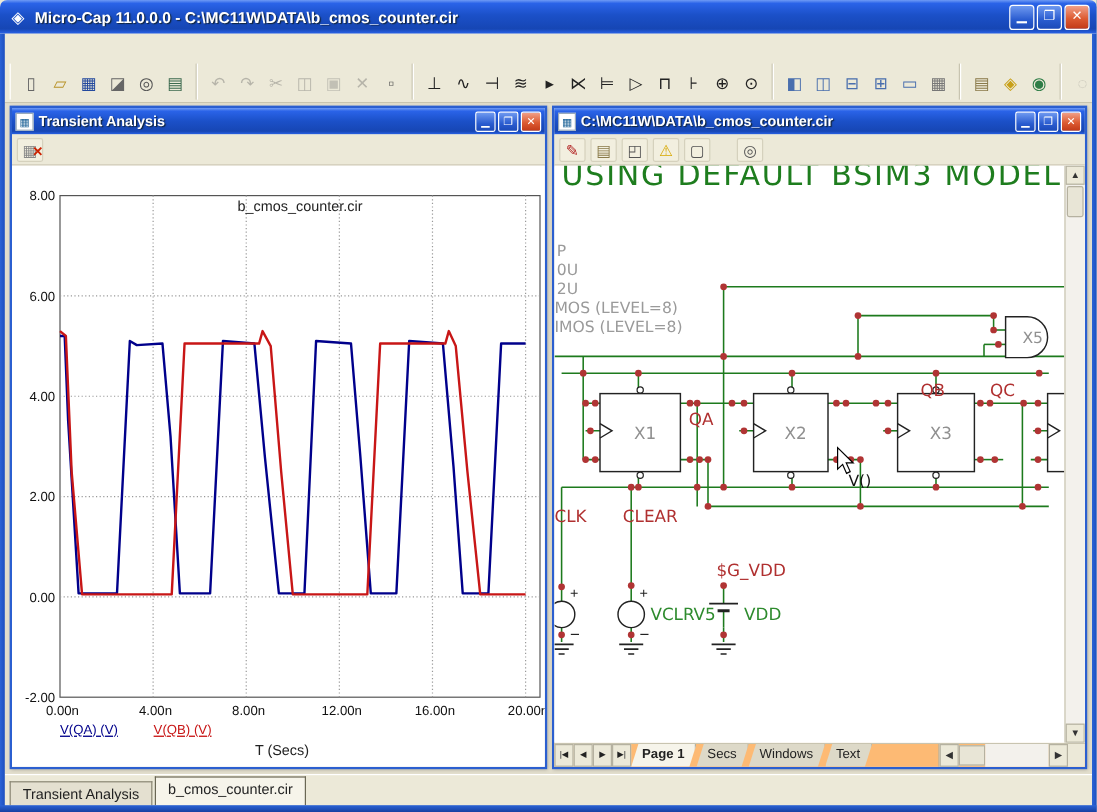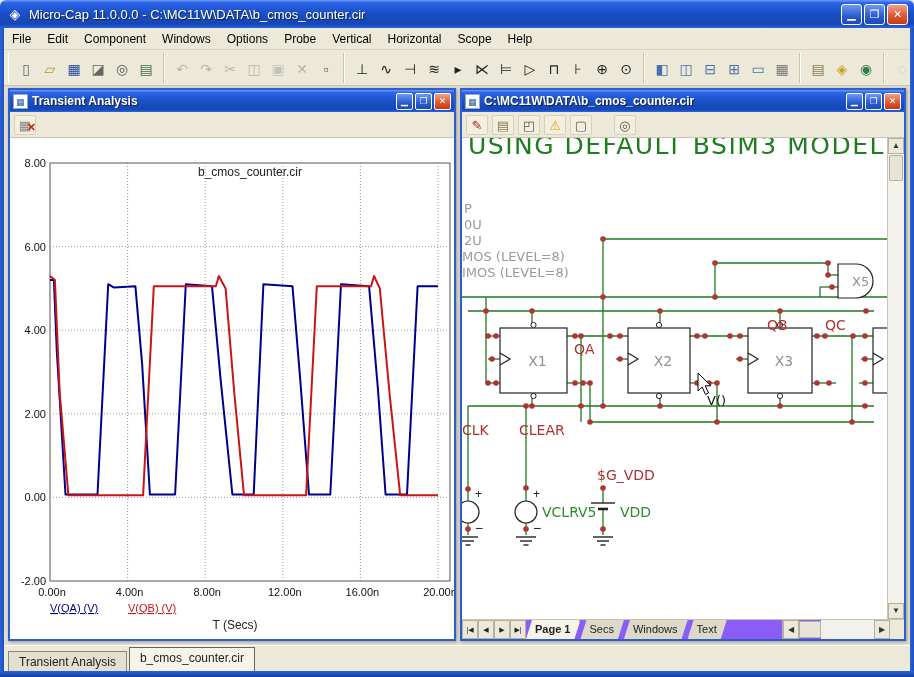--- a/index.html
+++ b/index.html
@@ -7,21 +7,21 @@
   .app { position:relative; width:914px; height:677px; background:#ece9d8; overflow:hidden; }
   
   .frame-left,.frame-right { position:absolute; top:28px; bottom:0; width:4px; background:linear-gradient(90deg,#2b63d6,#1d4fc0); z-index:50;}
   .frame-left{left:0;} .frame-right{right:0;}
   .frame-bottom { position:absolute; left:0; right:0; bottom:0; height:6px; background:linear-gradient(180deg,#2b63d6,#153e9e); z-index:50;}
   
   .titlebar { position:absolute; top:0; left:0; right:0; height:28px;
     background:linear-gradient(180deg,#6f9bf5 0%,#2a63e8 10%,#1b50c8 45%,#1646b4 86%,#2a63e8 100%);
     display:flex; align-items:center; padding:0 6px; border-radius:6px 6px 0 0; z-index:60;}
   .titlebar .app-icon { width:18px; height:18px; color:#ffffff; font-size:14px; line-height:18px; text-align:center; margin-right:5px; }
-  .titlebar .title-text { color:#fff; font-weight:normal; font-size:13px; text-shadow:1px 1px 1px #123; flex:1; white-space:nowrap; overflow:hidden;}
+  .titlebar .title-text { color:#fff; font-weight:bold; font-size:13px; text-shadow:1px 1px 1px #123; flex:1; white-space:nowrap; overflow:hidden;}
   .winbtns { display:flex; gap:2px; }
   .winbtn { width:21px; height:21px; border:1px solid #fff; border-radius:3px; color:#fff; font-size:11px; line-height:19px; text-align:center;
     background:linear-gradient(180deg,#6e99f0,#2a5cd0 60%,#1c4ab8); cursor:default;}
   .winbtn.close { background:linear-gradient(180deg,#f0a088,#dd5b32 55%,#c23a18); }
   .winbtn.small { width:17px; height:17px; line-height:15px; font-size:9px; border-radius:2px;}
   
   .menubar { position:absolute; top:28px; left:4px; right:4px; height:22px; background:#ece9d8; border-bottom:1px solid #d8d4c0;
     display:flex; align-items:center; font-size:12px; color:#000; z-index:40;}
   .menu-item { padding:2px 8px; }
   
@@ -39,21 +39,21 @@
   .cw-title .cw-text { color:#fff; font-weight:bold; font-size:12px; flex:1; text-shadow:1px 1px 1px #123; white-space:nowrap; overflow:hidden;}
   .toolstrip { flex:0 0 26px; background:#ece9d8; border-bottom:1px solid #c8c4b0; display:flex; align-items:center; padding:0 4px; gap:4px;}
   .ts-btn { width:22px; height:20px; text-align:center; line-height:20px; font-size:13px; border:1px solid #d5d1bd; border-radius:2px; background:#f2efdf; position:relative;}
   .cw-content { flex:1; background:#fff; position:relative; overflow:hidden; display:flex;}
   
   .vscroll { flex:0 0 17px; background:#f3f1ec; border-left:1px solid #c8c4b0; display:flex; flex-direction:column;}
   .sb-btn { height:16px; flex:0 0 16px; background:#ece9d8; border:1px solid #b5b1a0; font-size:8px; color:#333; text-align:center; line-height:14px;}
   .sb-thumb-v { height:26px; margin:1px 1px; background:#e8e5d6; border:1px solid #b5b1a0; border-radius:2px;}
   .sb-track { flex:1; }
   
-  .schem-tabbar { flex:0 0 20px; background:#8b5cf6; border-top:1px solid #c8c4b0; display:flex; align-items:stretch; font-size:11px;}
+  .schem-tabbar { flex:0 0 20px; background:#fdba74; border-top:1px solid #c8c4b0; display:flex; align-items:stretch; font-size:11px;}
   .nav-btn { width:16px; background:#ece9d8; border:1px solid #b5b1a0; text-align:center; font-size:7px; line-height:17px; color:#222;}
   .schem-tab { padding:2px 9px; border-right:1px solid #b5b1a0; color:#222; background:#ddd9c8;
     clip-path:polygon(6px 0,100% 0,calc(100% - 6px) 100%,0 100%); line-height:15px;}
   .schem-tab.active { background:#f6f4ea; font-weight:bold; }
   .hscroll { display:flex; width:108px; margin-left:auto; border-left:1px solid #b5b1a0;}
   .hscroll .sb-btn{ width:16px; flex:0 0 16px; height:auto; line-height:17px;}
   .sb-thumb-h { width:22px; background:#e8e5d6; border:1px solid #b5b1a0; margin:1px 0;}
   .hs-track { flex:1; background:#f3f1ec;}
   .corner { width:14px; background:#ece9d8;}
   
@@ -74,32 +74,20 @@
     <div class="winbtns">
       <div class="winbtn">▁</div>
       <div class="winbtn">❐</div>
       <div class="winbtn close">✕</div>
     </div>
   </div>
   <div class="frame-left"></div>
   <div class="frame-right"></div>
   <div class="frame-bottom"></div>
 
-  <div class="menubar" id="menubar">
-      <div class="menu-item">File</div>
-      <div class="menu-item">Edit</div>
-      <div class="menu-item">Component</div>
-      <div class="menu-item">Windows</div>
-      <div class="menu-item">Options</div>
-      <div class="menu-item">Probe</div>
-      <div class="menu-item">Vertical</div>
-      <div class="menu-item">Horizontal</div>
-      <div class="menu-item">Scope</div>
-      <div class="menu-item">Help</div>
-    </div>
   <div class="toolbar" id="toolbar">
       <div class="tb-group">
         <div class="tb-btn" style="color: rgb(102, 102, 102);">▯</div>
         <div class="tb-btn" style="color: rgb(184, 147, 42);">▱</div>
         <div class="tb-btn" style="color: rgb(35, 73, 158);">▦</div>
         <div class="tb-btn" style="color: rgb(102, 102, 102);">◪</div>
         <div class="tb-btn" style="color: rgb(85, 85, 85);">◎</div>
         <div class="tb-btn" style="color: rgb(61, 107, 79);">▤</div>
       </div>
       <div class="tb-group">

